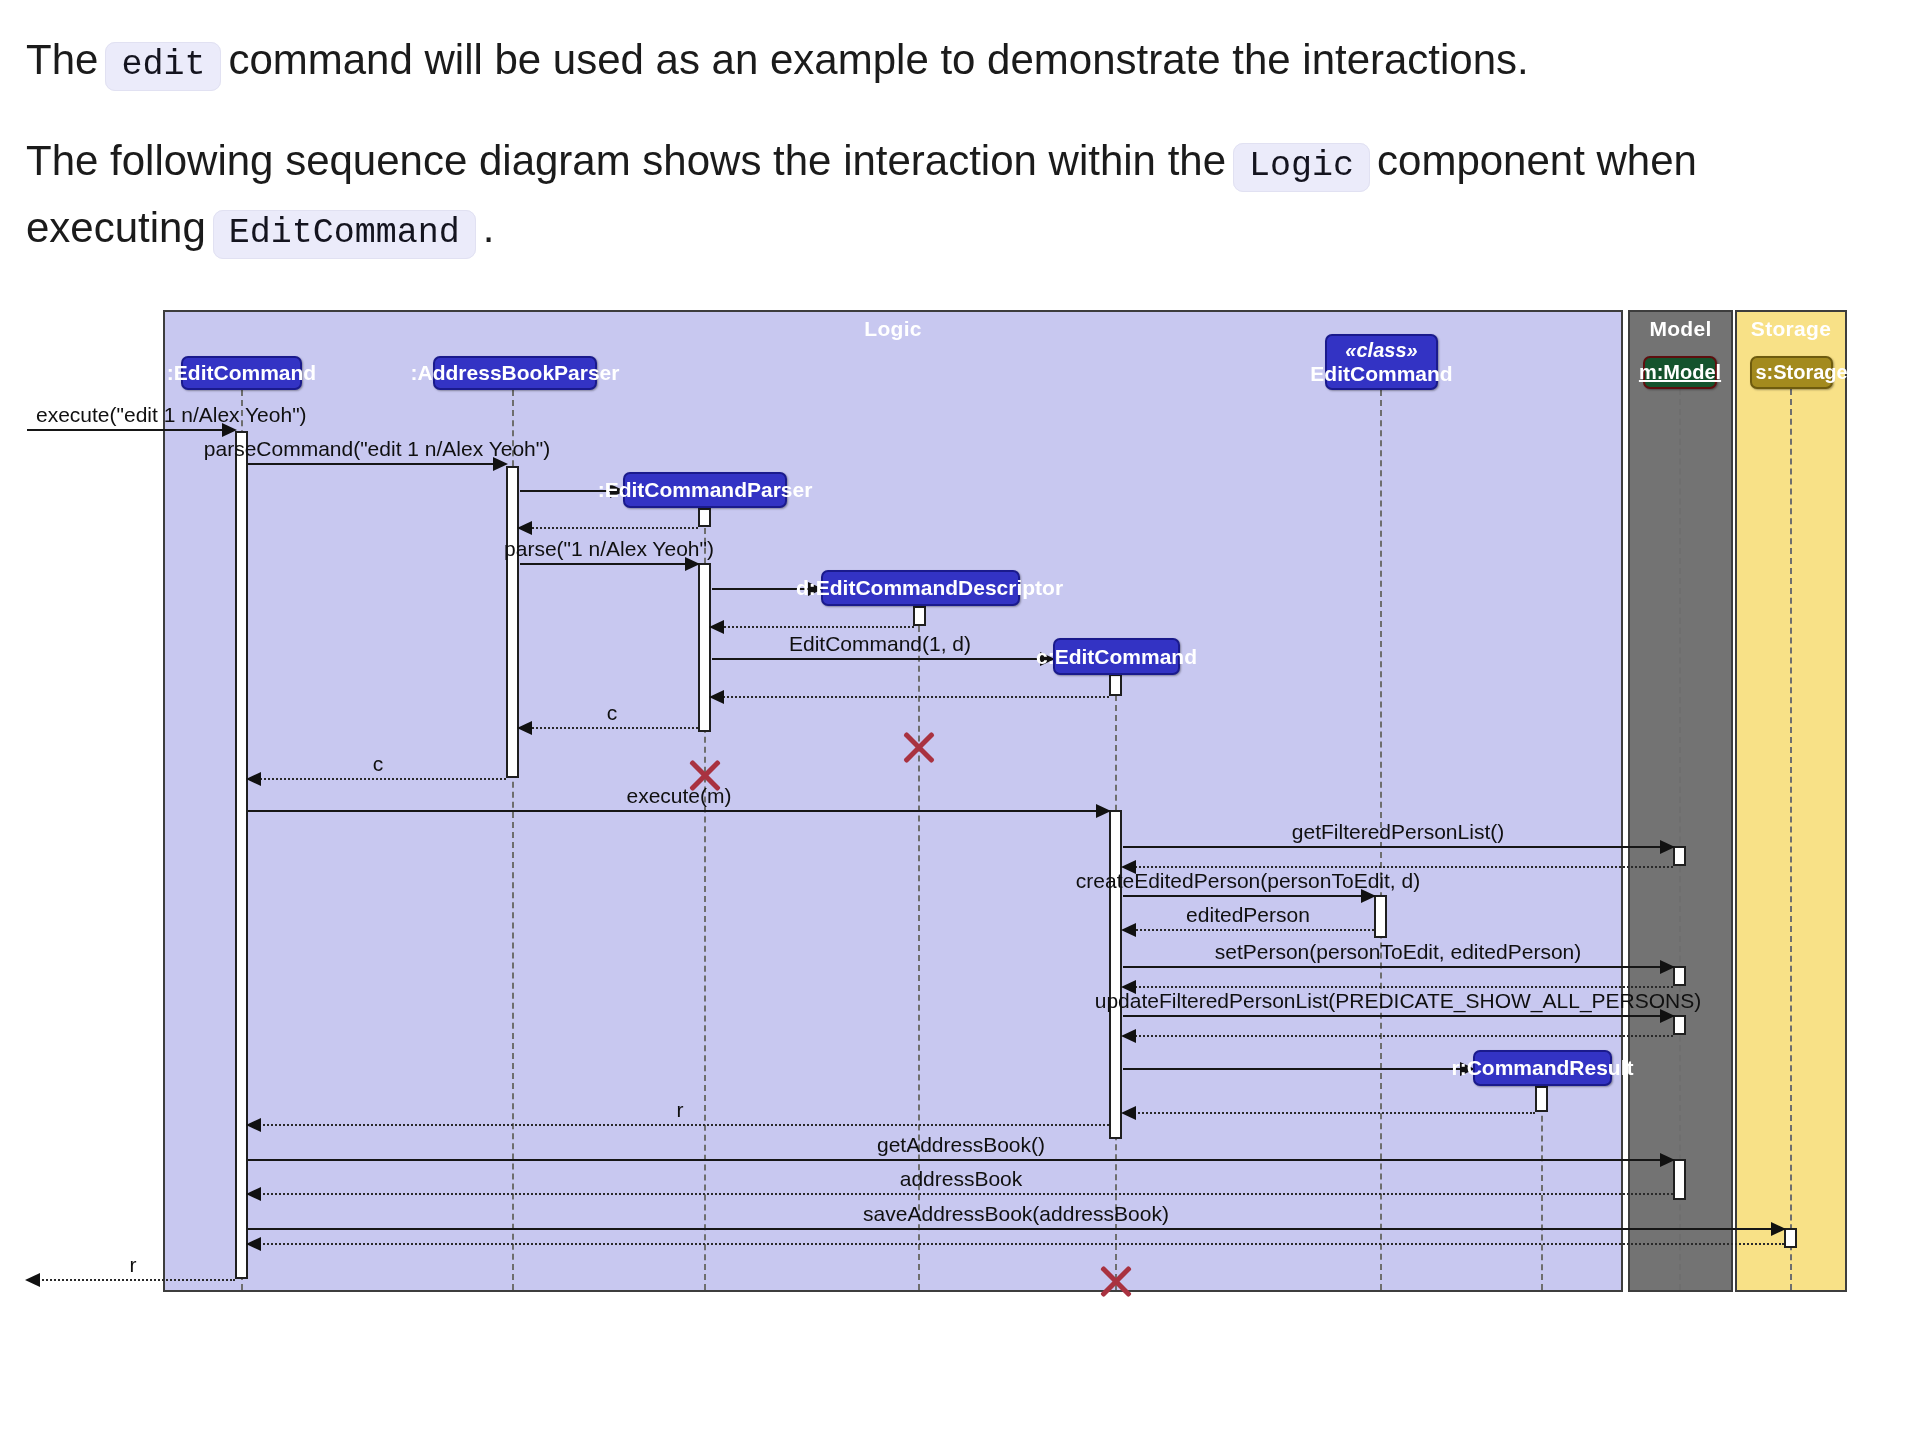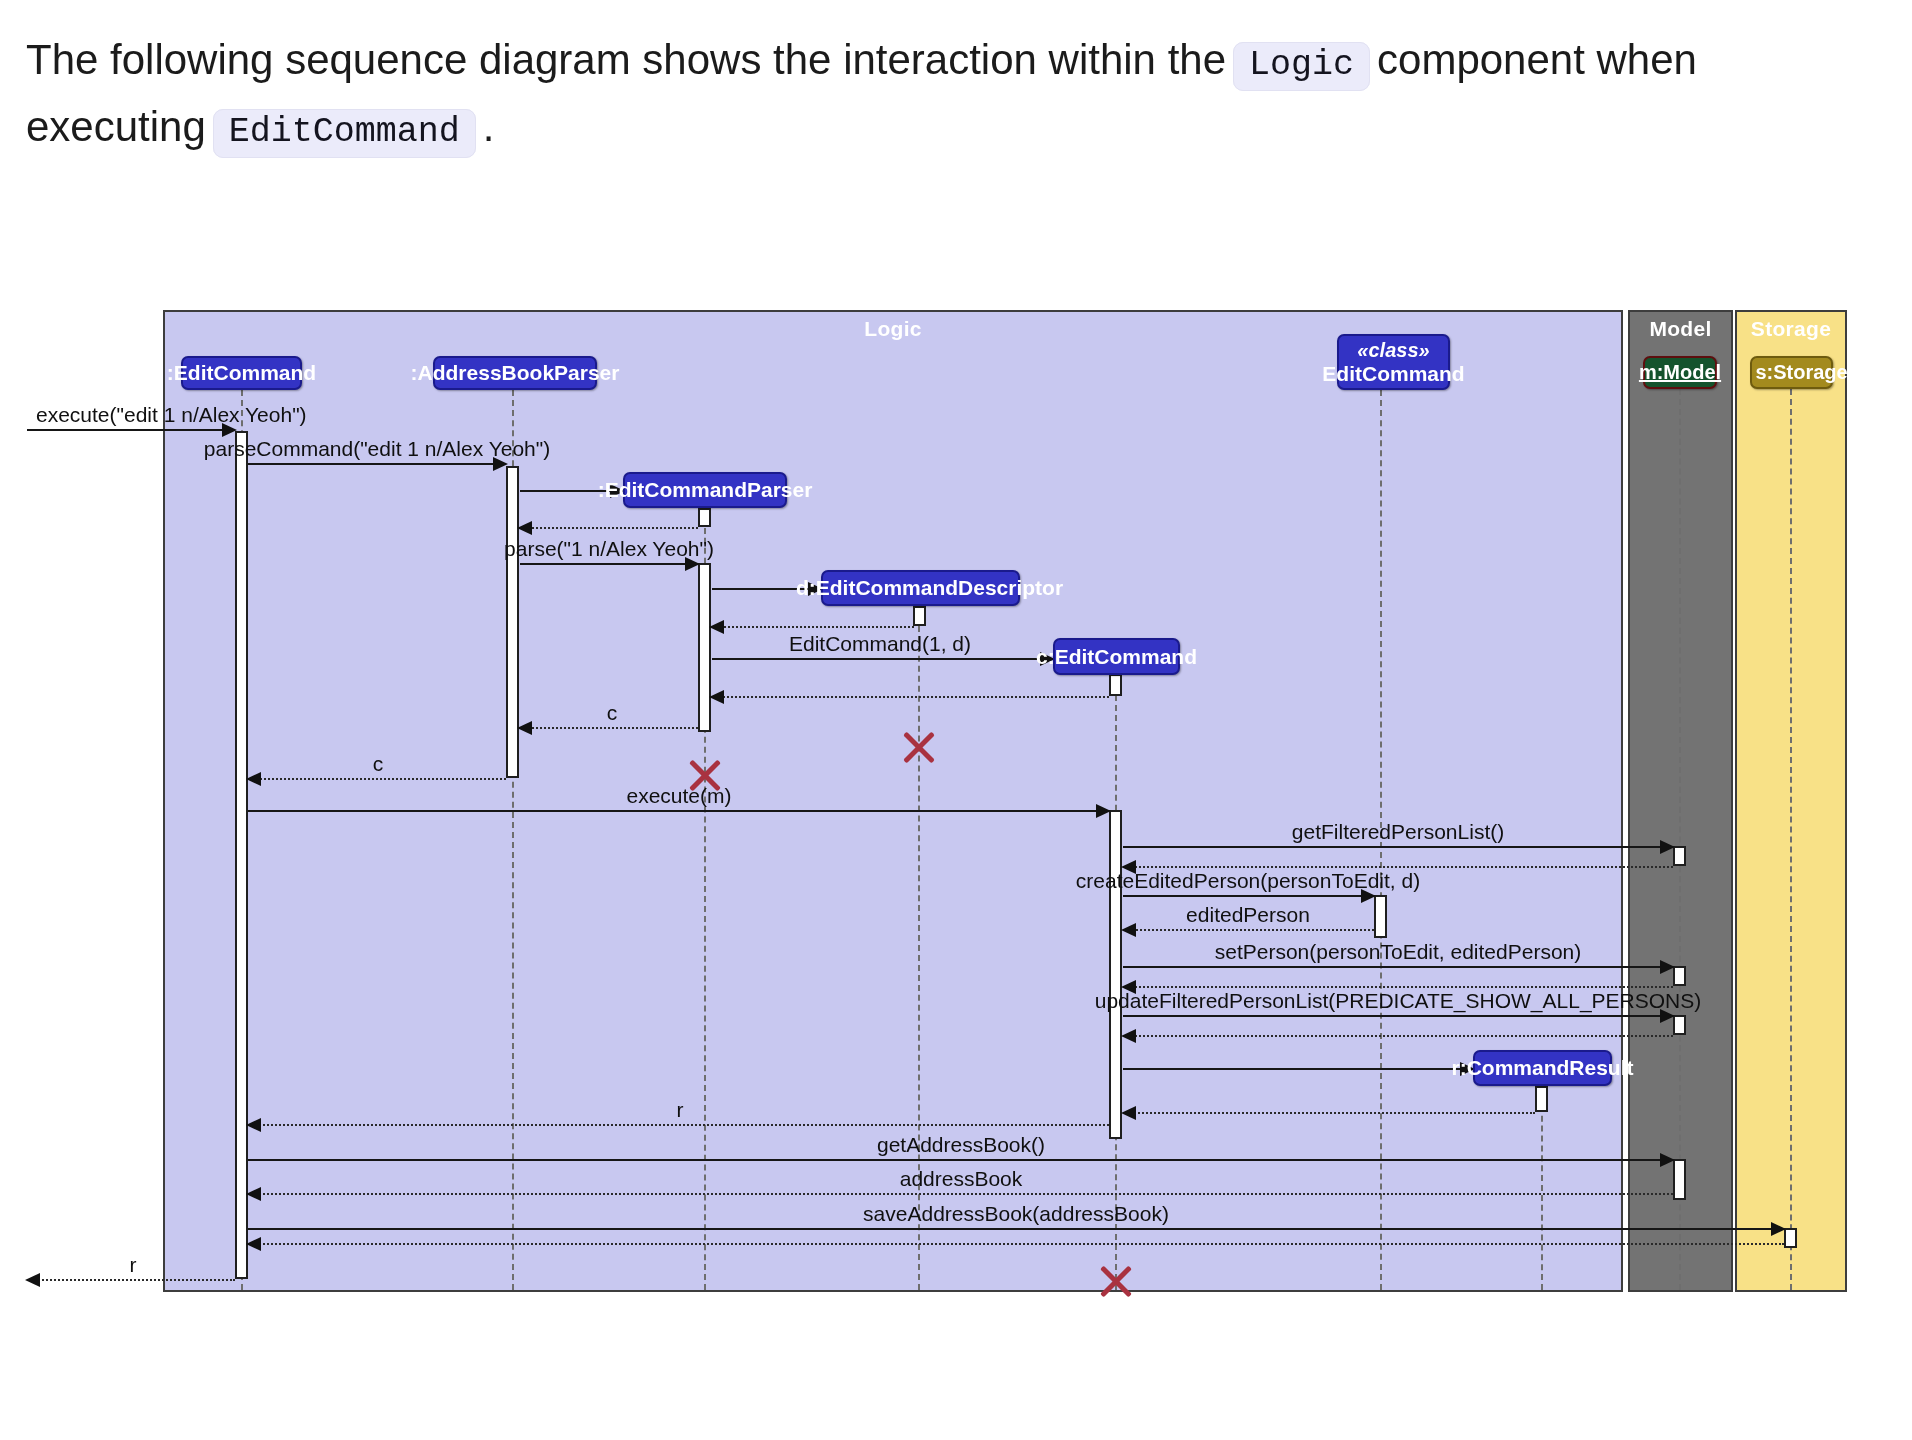--- a/index.html
+++ b/index.html
@@ -29,20 +29,21 @@
   .mlabel.left-anchor{transform:none;}
   .destroy{position:absolute;width:36px;height:36px;z-index:8;}
   .destroy::before,.destroy::after{content:"";position:absolute;left:-2px;top:15px;width:40px;height:5px;background:#A93240;border-radius:2px;}
   .destroy::before{transform:rotate(45deg);}
   .destroy::after{transform:rotate(-45deg);}
 </style>
 </head>
 <body>
 
 <div class="content">
+  <p><span>The</span><span class="chip">edit</span><span>command will be used as an example to demonstrate the interactions.</span></p>
   <p><span>The following sequence diagram shows the interaction within the</span><span class="chip">Logic</span><span>component when executing</span><span class="chip">EditCommand</span><span>.</span></p>
 </div>
 
 <div class="diagram">
 
   <div class="frame" style="left:163px;top:310px;width:1460px;height:982px;background:#C8C8F0;">
     <div class="frame-title">Logic</div>
   </div>
   <div class="frame" style="left:1628px;top:310px;width:105px;height:982px;background:#737373;">
     <div class="frame-title">Model</div>
@@ -188,21 +189,21 @@
     </div>
   <div class="pbox" style="left:623px;top:472px;width:164px;height:36px;">
       <span>:EditCommandParser</span>
     </div>
   <div class="pbox" style="left:821px;top:570px;width:199px;height:36px;padding-left:18px;">
       <span>d:EditCommandDescriptor</span>
     </div>
   <div class="pbox" style="left:1053px;top:638px;width:127px;height:37px;">
       <span>c:EditCommand</span>
     </div>
-  <div class="pbox" style="left:1325px;top:334px;width:113px;height:56px;margin-left:12px;">
+  <div class="pbox" style="left:1325px;top:334px;width:113px;height:56px;">
     <span class="stereo">«class»</span>
     <span>EditCommand</span>
   </div>
   <div class="pbox model-box" style="left:1643px;top:356px;width:74px;height:33px;font-size:20px;">
       <span>m:Model</span>
     </div>
   <div class="pbox storage-box" style="left:1750px;top:356px;width:83px;height:33px;font-size:20px;padding-left:20px;">
       <span>s:Storage</span>
     </div>
   <div class="pbox" style="left:1473px;top:1050px;width:139px;height:36px;">

